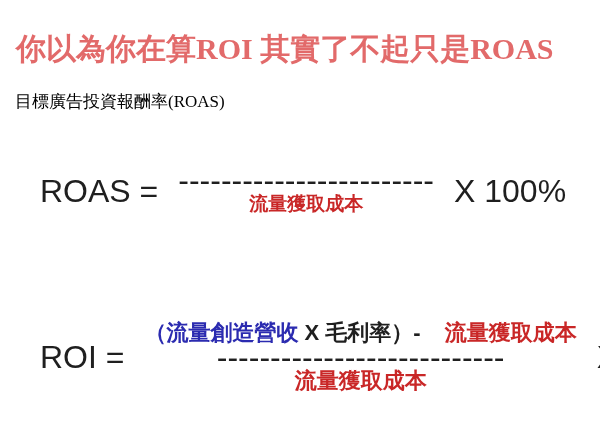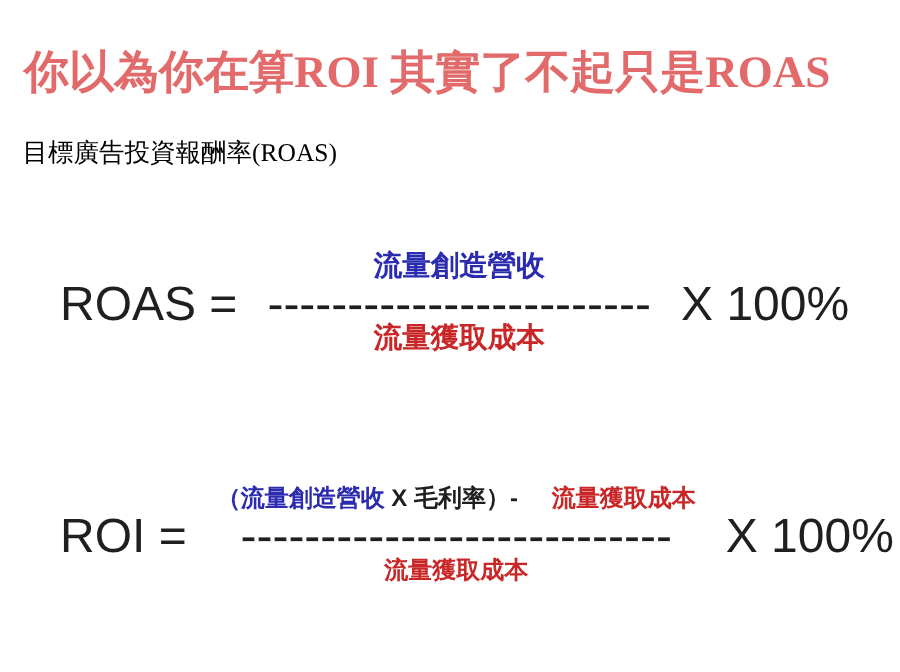--- a/index.html
+++ b/index.html
@@ -51,40 +51,39 @@
     display: flex;
     flex-direction: column;
     align-items: center;
   }
   .frac-small {
     font-weight: bold;
     font-size: 19px;
     line-height: 22px;
     white-space: nowrap;
   }
-  .formula-roi .frac-small { font-size: 16px; }
+  .formula-roi .frac-small { font-size: 22px; }
   .dashes {
     line-height: 26px;
     letter-spacing: 0;
   }
   .gap-before { margin-left: 18px; }
 </style>
 </head>
 <body>
 
 <div class="canvas">
 
   <h1 class="title" style="color: rgb(226, 106, 106);">你以為你在算ROI 其實了不起只是ROAS</h1>
 
   <a class="subtitle" style="color: #000000;">目標廣告投資報酬率(ROAS)</a>
 
   <div class="formula formula-roas" style="color: rgb(31, 31, 31);">
     <span>ROAS =</span>
     <span class="frac">
-      <span class="frac-small" style="color: rgb(43, 43, 176);">流量創造營收</span>
       <span class="dashes">------------------------</span>
       <span class="frac-small" style="color: rgb(201, 39, 39);">流量獲取成本</span>
     </span>
     <span>X 100%</span>
   </div>
 
   <div class="formula formula-roi" style="color: rgb(31, 31, 31);">
     <span>ROI =</span>
     <span class="frac">
       <span class="frac-small">

